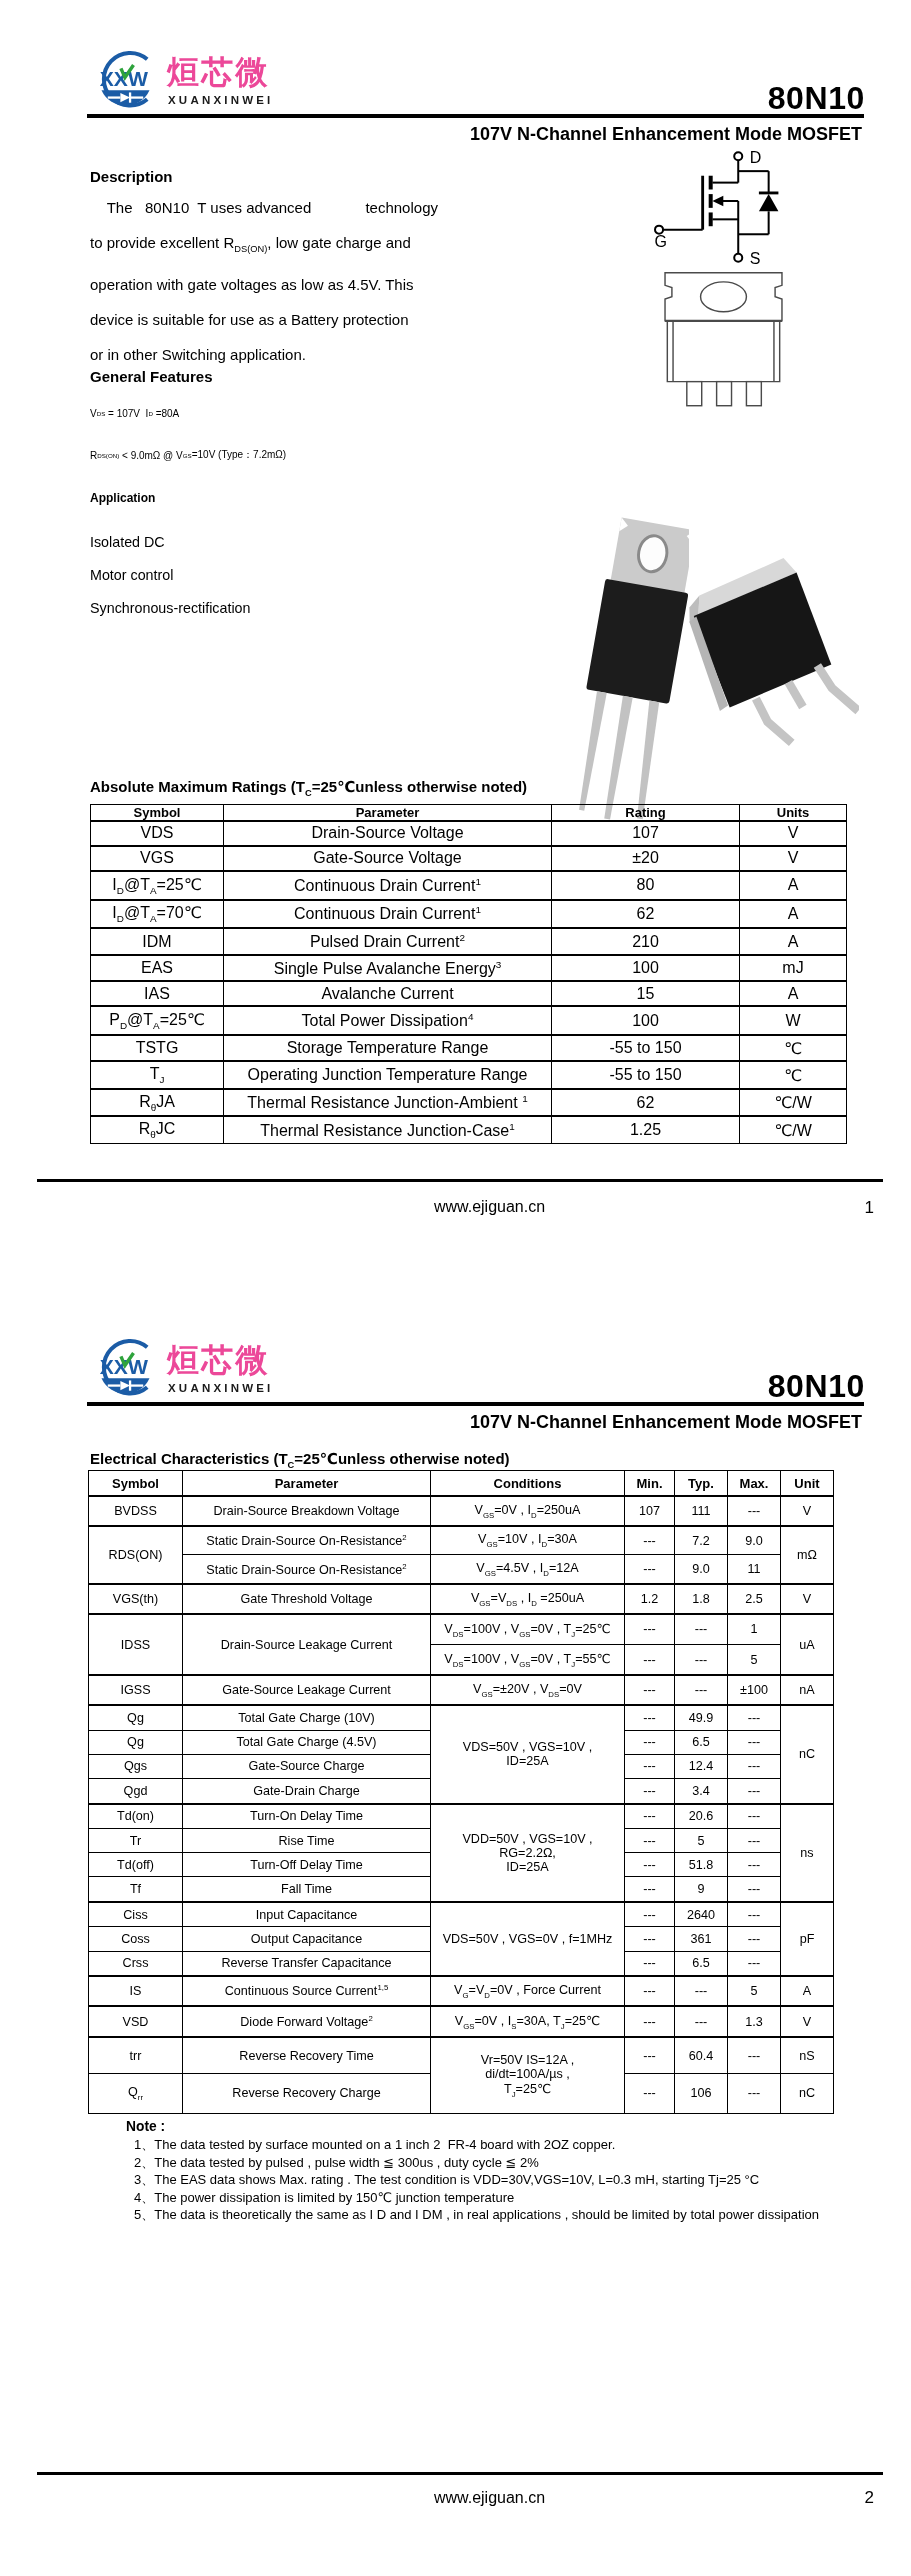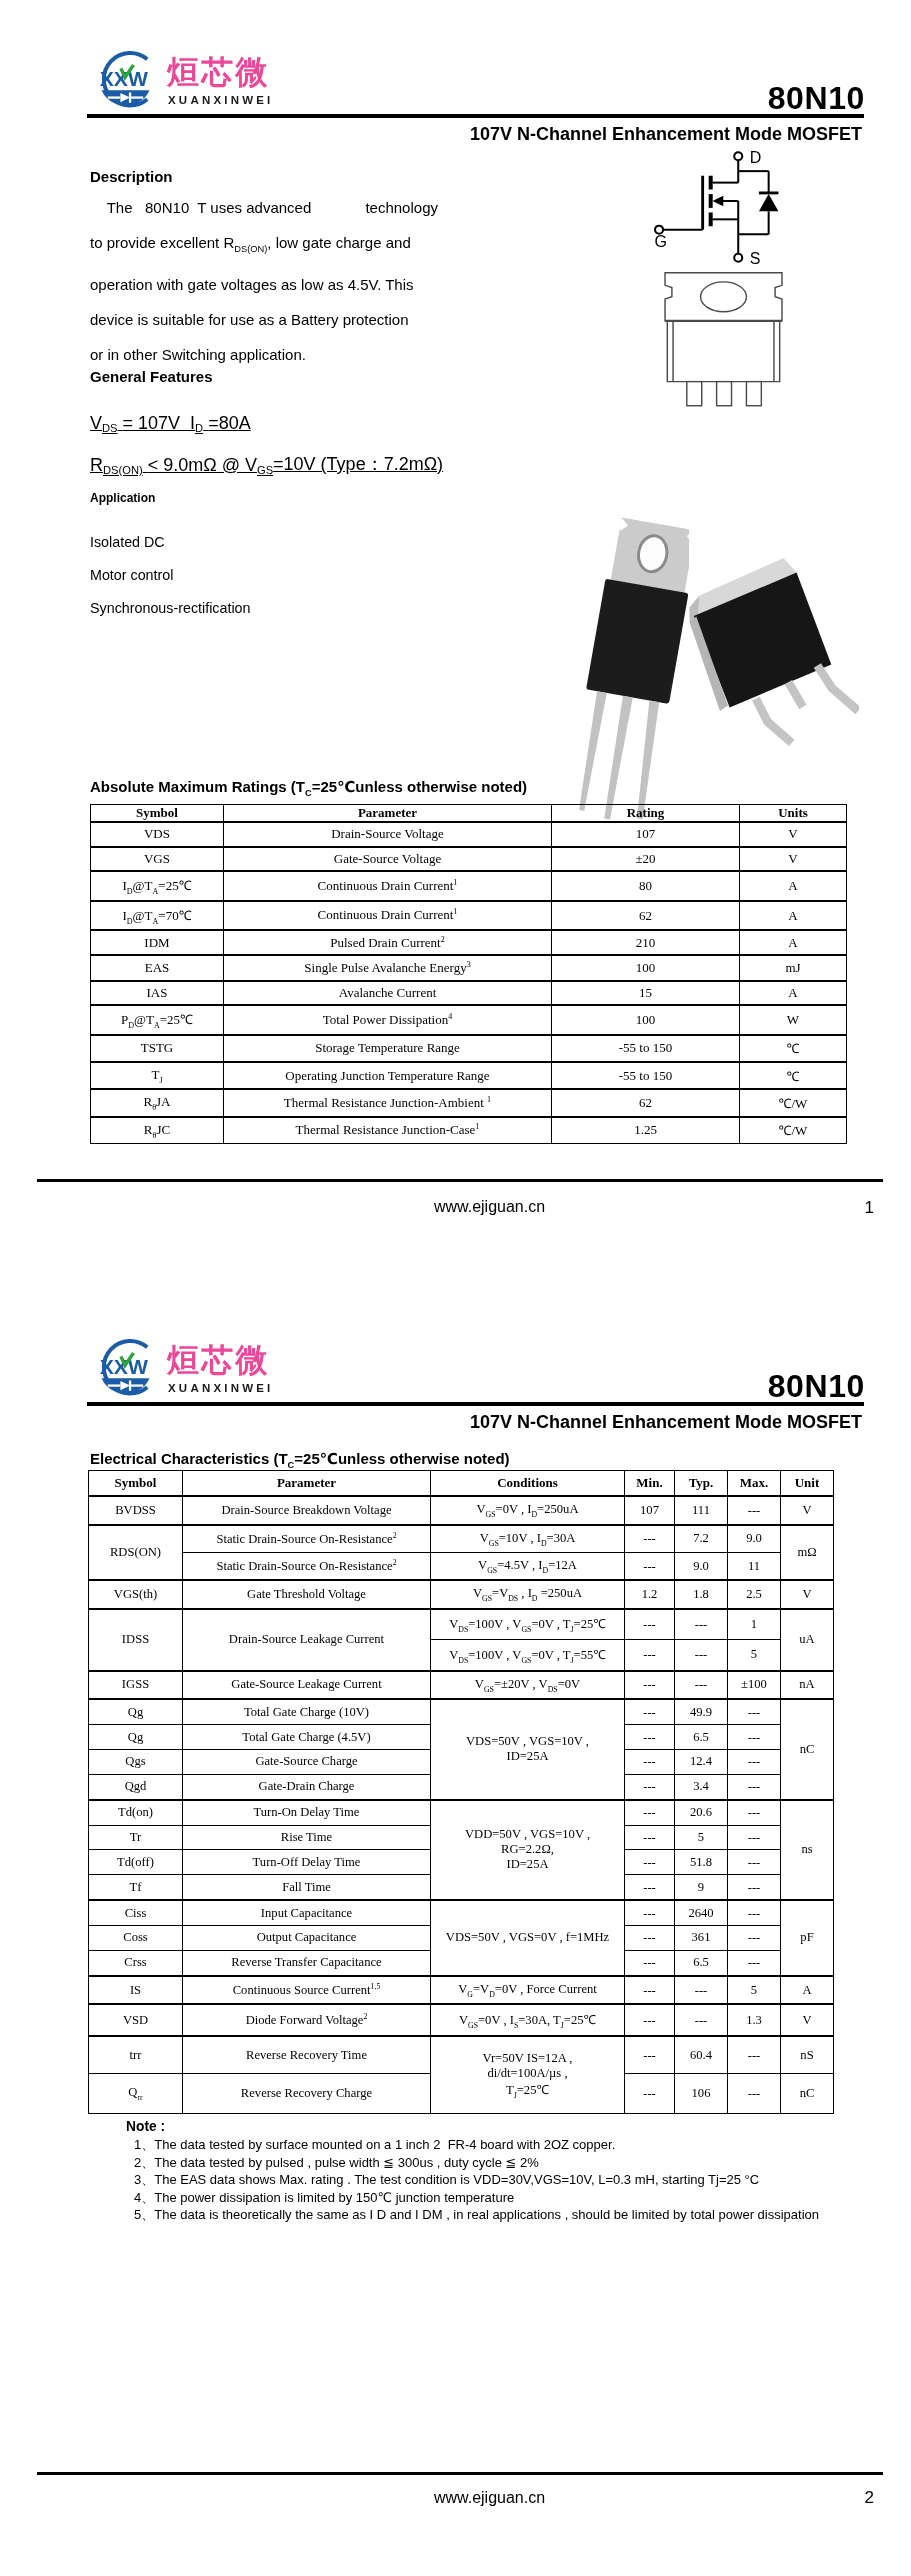--- a/index.html
+++ b/index.html
@@ -13,38 +13,38 @@
   .logo-en{left:164px;top:94px;font-size:11.5px;font-weight:600;letter-spacing:3.2px;color:#1a1a1a;}
   .part-number{right:50px;top:80px;font-size:32px;font-weight:bold;letter-spacing:0.6px;}
   .head-rule{left:83px;width:777px;top:114px;height:4px;background:#000;}
   .subtitle{right:53px;top:124px;font-size:18px;font-weight:bold;}
   
   .desc-title{left:86px;top:168px;font-size:15px;font-weight:bold;}
   .desc-lines{left:86px;top:190px;width:574px;}
   .desc-line{font-size:15px;line-height:35px;white-space:pre-wrap;}
   .features-title{left:86px;top:368px;font-size:15px;font-weight:bold;}
   .features-lines{left:86px;top:392px;}
-  .feat-line{height:42px;display:flex;align-items:flex-end;font-size:18px;white-space:pre-wrap;text-decoration:underline;}
+  .feat-line{height:42px;display:flex;align-items:center;font-size:10px;white-space:pre-wrap;}
   .app-title{left:86px;top:491px;font-size:12px;font-weight:bold;}
   .app-items{left:86px;top:525px;}
   .app-item{height:33px;display:flex;align-items:center;font-size:14.3px;}
   
   .mosfet-symbol{left:647px;top:148px;width:132px;height:118px;}
   .package-outline{left:653px;top:269px;width:133px;height:141px;}
   .photo-to220{left:565px;top:515px;width:120px;height:310px;}
   .photo-d2pak{left:680px;top:546px;width:175px;height:241px;}
   
   .abs-title{left:86px;top:778px;font-size:15px;font-weight:bold;}
-  table{border-collapse:collapse;table-layout:fixed;font-family:Liberation Serif, serif;}
+  table{border-collapse:collapse;table-layout:fixed;}
   .abs-table{left:86px;top:804px;width:754px;height:340px;}
   .elec-table{left:84px;top:182px;width:746px;height:644px;}
   th,td{border:1.1px solid #000;text-align:center;vertical-align:middle;padding:0 1.7px;overflow:hidden;}
   table{border:1.7px solid #000;}
   th{font-size:13px;font-weight:bold;border-bottom-width:2.3px;}
-  .abs-table td{font-size:13px;border-top-width:2.3px;border-radius:12px;}
+  .abs-table td{font-size:16px;border-top-width:2.3px;border-radius:12px;}
   .elec-table td{font-size:12.6px;}
   .elec-table tr.thick td{border-top-width:2.3px;}
   .elec-table th{height:24px;}
   .col-conditions{white-space:pre-line;font-size:12px;}
   sub{font-size:62%;} sup{font-size:62%;}
   
   .notes-title{left:86px;top:831px;font-size:13.8px;font-weight:bold;padding-left:36px;}
   .notes{left:86px;top:848px;width:797px;margin-left:44px;}
   .note-line{font-size:13px;line-height:17.5px;white-space:pre-wrap;}
   

